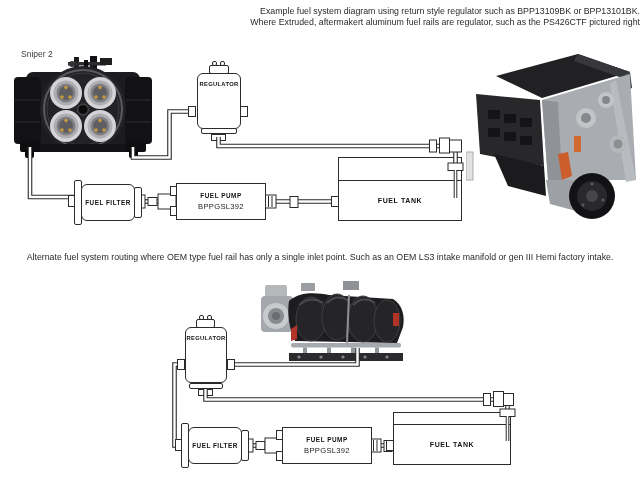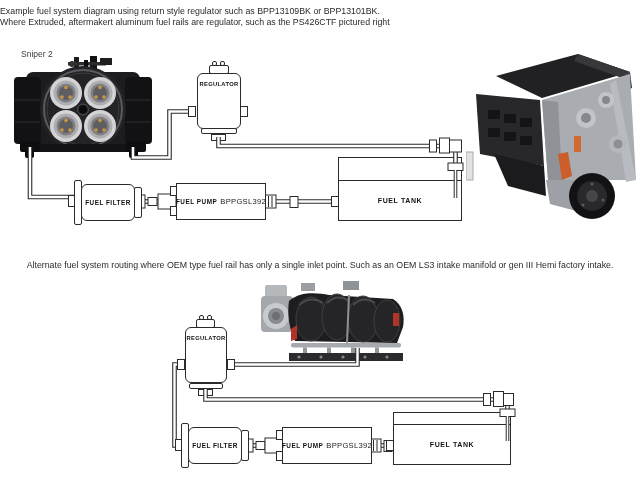--- a/index.html
+++ b/index.html
@@ -1,31 +1,31 @@
 <!DOCTYPE html>
 <html><head>
 <meta charset="utf-8">
 <style>
   html,body{margin:0;padding:0;background:#fff;}
   .canvas{position:relative;width:640px;height:495px;background:#ffffff;overflow:hidden;
           font-family:"Liberation Sans",sans-serif;color:#222;}
   .abs{position:absolute;}
-  .hdr{left:0;top:6px;width:640px;text-align:left;font-size:8.8px;line-height:10.8px;color:#2a2a2a;}
+  .hdr{left:0;top:6px;width:640px;text-align:right;font-size:8.8px;line-height:10.8px;color:#2a2a2a;}
   .hdr div{white-space:nowrap;}
-  .note{left:0;top:260px;width:640px;text-align:center;font-size:8.8px;color:#2a2a2a;white-space:nowrap;}
+  .note{left:0;top:252px;width:640px;text-align:center;font-size:8.8px;color:#2a2a2a;white-space:nowrap;}
   .sniper-lbl{left:21px;top:49px;font-size:8.5px;color:#3a3a3a;}
   .comp{position:absolute;background:#fff;border:1.5px solid #2b2b2b;box-sizing:border-box;z-index:3;}
   .rounded{border-radius:6px;}
   .cap{position:absolute;background:#fff;border:1.2px solid #2b2b2b;border-radius:2px;box-sizing:border-box;z-index:3;}
   .port{position:absolute;background:#fff;border:1.2px solid #2b2b2b;box-sizing:border-box;z-index:3;}
   .lbl{font-weight:bold;font-size:6.4px;letter-spacing:0.5px;color:#111;white-space:nowrap;}
   .reg-lbl{font-weight:bold;font-size:5.8px;letter-spacing:0.3px;color:#111;white-space:nowrap;text-align:center;margin-top:7px;}
   .pn{font-size:7.6px;letter-spacing:0.3px;color:#222;white-space:nowrap;}
   .center{display:flex;align-items:center;justify-content:center;}
-  .pump{display:flex;flex-direction:row;align-items:center;justify-content:center;gap:3px;}
+  .pump{display:flex;flex-direction:column;align-items:center;justify-content:center;gap:3px;}
   .tank{display:flex;flex-direction:column;}
   .tank-level{border-bottom:1px solid #2b2b2b;width:100%;box-sizing:border-box;}
   .tank-body{flex:1;display:flex;align-items:center;justify-content:center;}
   .tanklbl{font-size:7px;letter-spacing:0.6px;}
   svg.layer{position:absolute;left:0;top:0;pointer-events:none;}
   .tube-o{stroke:#2b2b2b;stroke-width:4.6;fill:none;stroke-linecap:butt;stroke-linejoin:miter;}
   .tube-i{stroke:#ffffff;stroke-width:2.4;fill:none;stroke-linecap:butt;stroke-linejoin:miter;}
   .dip-o{stroke:#2b2b2b;stroke-width:3.6;fill:none;}
   .dip-i{stroke:#ffffff;stroke-width:1.6;fill:none;}
   .fit{fill:#ffffff;stroke:#2b2b2b;stroke-width:1;}

